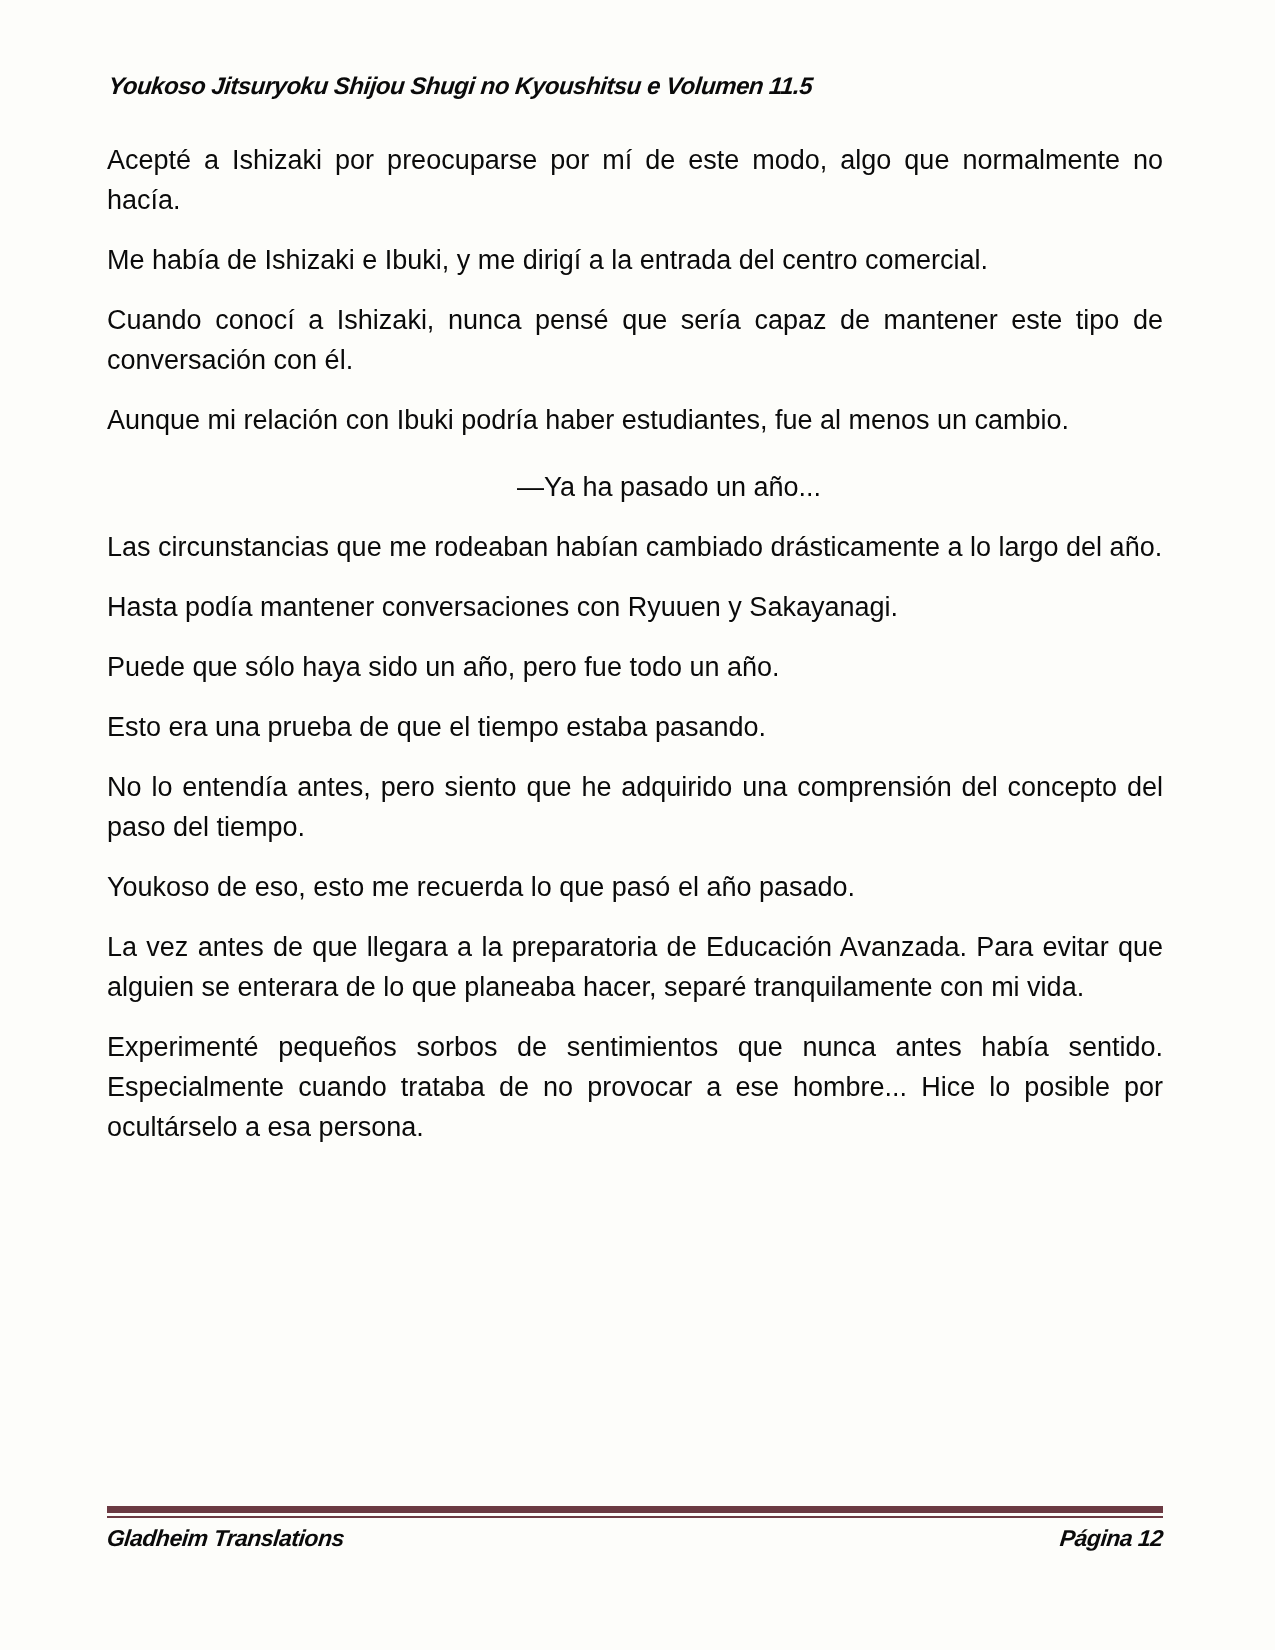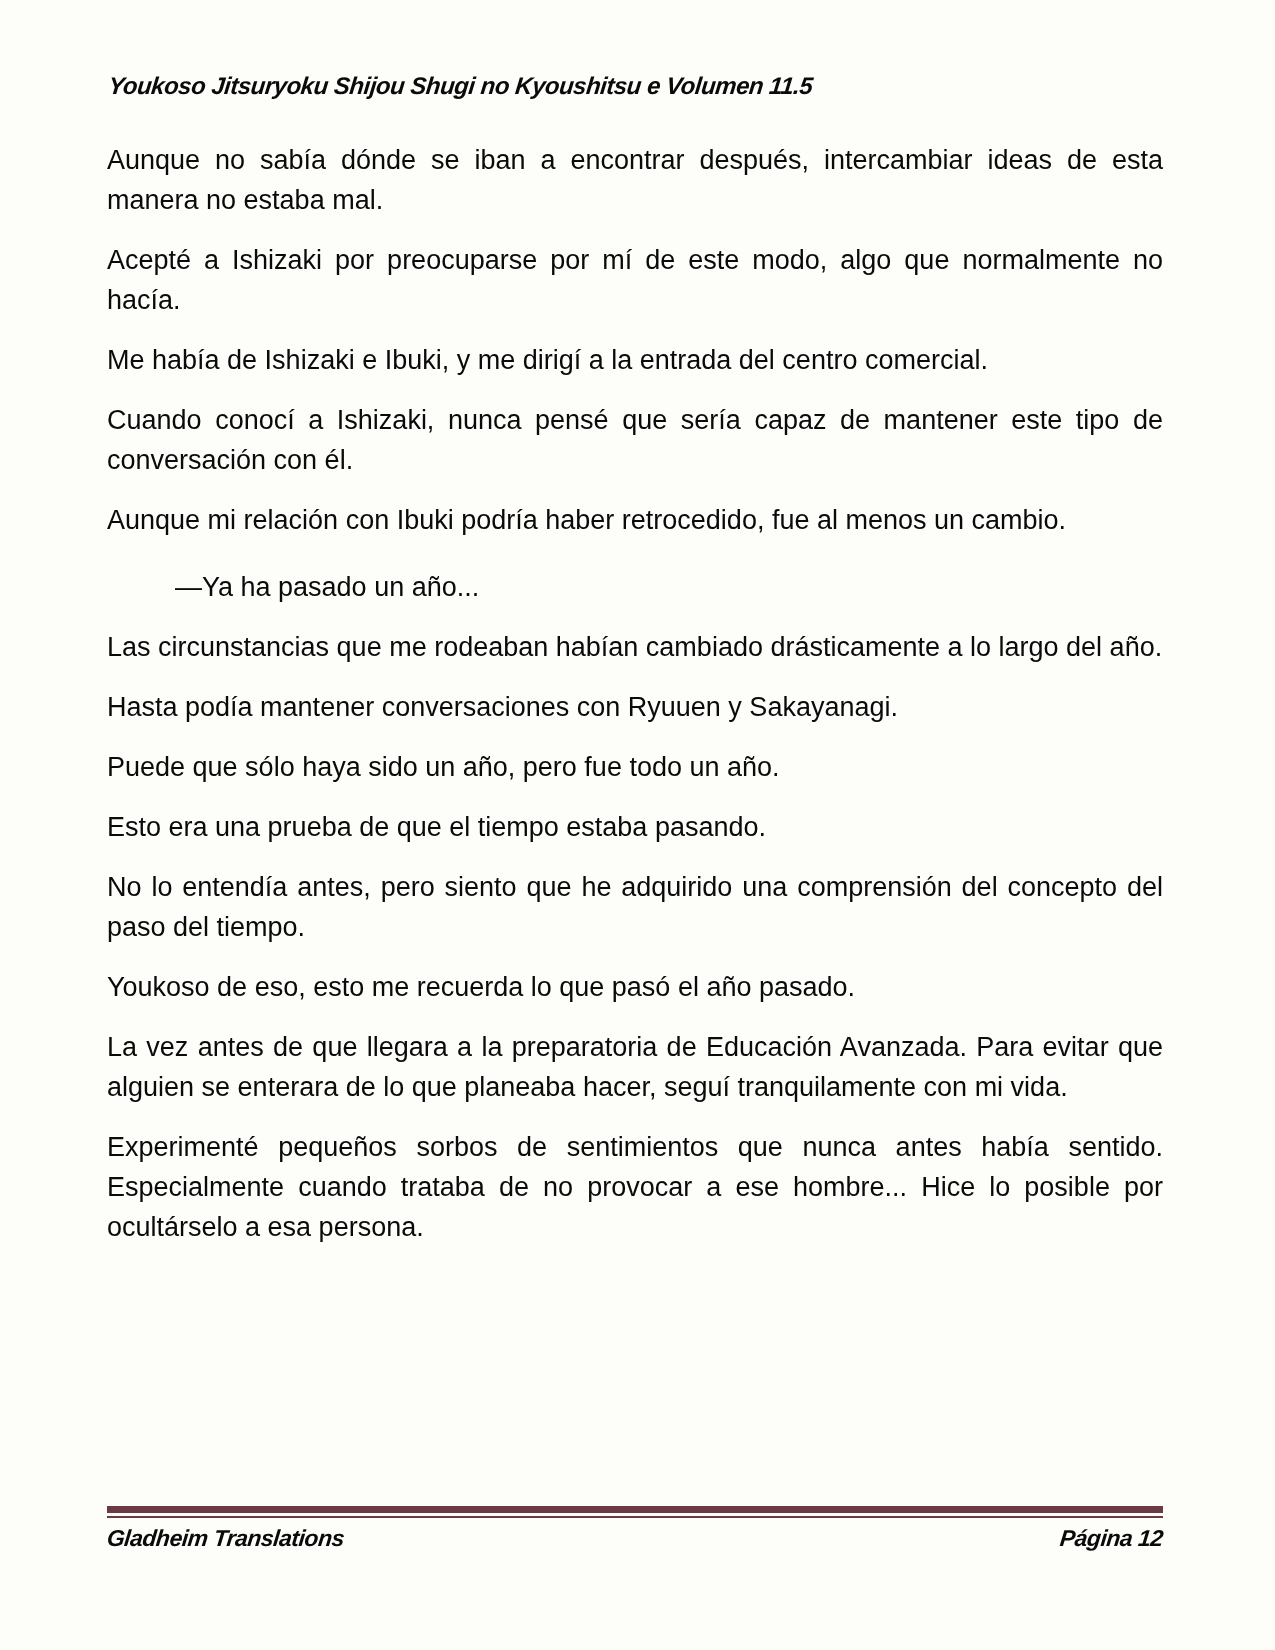--- a/index.html
+++ b/index.html
@@ -34,21 +34,21 @@
     margin: 0 0 40px 0;
   }
   .body-text p {
     font-size: 27px;
     line-height: 40px;
     text-align: justify;
     margin: 0 0 20px 0;
   }
   .body-text p.indented {
     text-indent: 68px;
-    text-align: left;
+    text-align: center;
     margin-top: 27px;
   }
   .footer {
     position: absolute;
     left: 107px;
     right: 112px;
     top: 1506px;
   }
   .sep-thick { height: 7px; }
   .sep-thin  { height: 2px; margin-top: 3px; }
@@ -67,33 +67,32 @@
 </head>
 <body>
 
 <div class="page">
 
   <div class="content">
     <div class="doc-header">Youkoso Jitsuryoku Shijou Shugi no Kyoushitsu e Volumen 11.5</div>
 
     <div class="body-text">
 
-    <p>Aunque no sabía dónde se iban a encontrar después, intercambiar ideas de esta manera no estaba mal.</p>
         <p>Acepté a Ishizaki por preocuparse por mí de este modo, algo que normalmente no hacía.</p>
         <p>Me había de Ishizaki e Ibuki, y me dirigí a la entrada del centro comercial.</p>
         <p>Cuando conocí a Ishizaki, nunca pensé que sería capaz de mantener este tipo de conversación con él.</p>
-        <p>Aunque mi relación con Ibuki podría haber retrocedido, fue al menos un cambio.</p>
+        <p>Aunque mi relación con Ibuki podría haber estudiantes, fue al menos un cambio.</p>
         <p class="indented">—Ya ha pasado un año...</p>
         <p>Las circunstancias que me rodeaban habían cambiado drásticamente a lo largo del año.</p>
         <p>Hasta podía mantener conversaciones con Ryuuen y Sakayanagi.</p>
         <p>Puede que sólo haya sido un año, pero fue todo un año.</p>
         <p>Esto era una prueba de que el tiempo estaba pasando.</p>
         <p>No lo entendía antes, pero siento que he adquirido una comprensión del concepto del paso del tiempo.</p>
         <p>Youkoso de eso, esto me recuerda lo que pasó el año pasado.</p>
-        <p>La vez antes de que llegara a la preparatoria de Educación Avanzada. Para evitar que alguien se enterara de lo que planeaba hacer, seguí tranquilamente con mi vida.</p>
+        <p>La vez antes de que llegara a la preparatoria de Educación Avanzada. Para evitar que alguien se enterara de lo que planeaba hacer, separé tranquilamente con mi vida.</p>
         <p>Experimenté pequeños sorbos de sentimientos que nunca antes había sentido. Especialmente cuando trataba de no provocar a ese hombre... Hice lo posible por ocultárselo a esa persona.</p>
       </div>
   </div>
 
   <div class="footer">
     <div class="sep-thick" style="background: rgb(107, 58, 66);"></div>
     <div class="sep-thin" style="background: rgb(107, 58, 66);"></div>
     <div class="footer-row">
       <span class="skew">Gladheim Translations</span>
       <span class="skew">Página 12</span>

